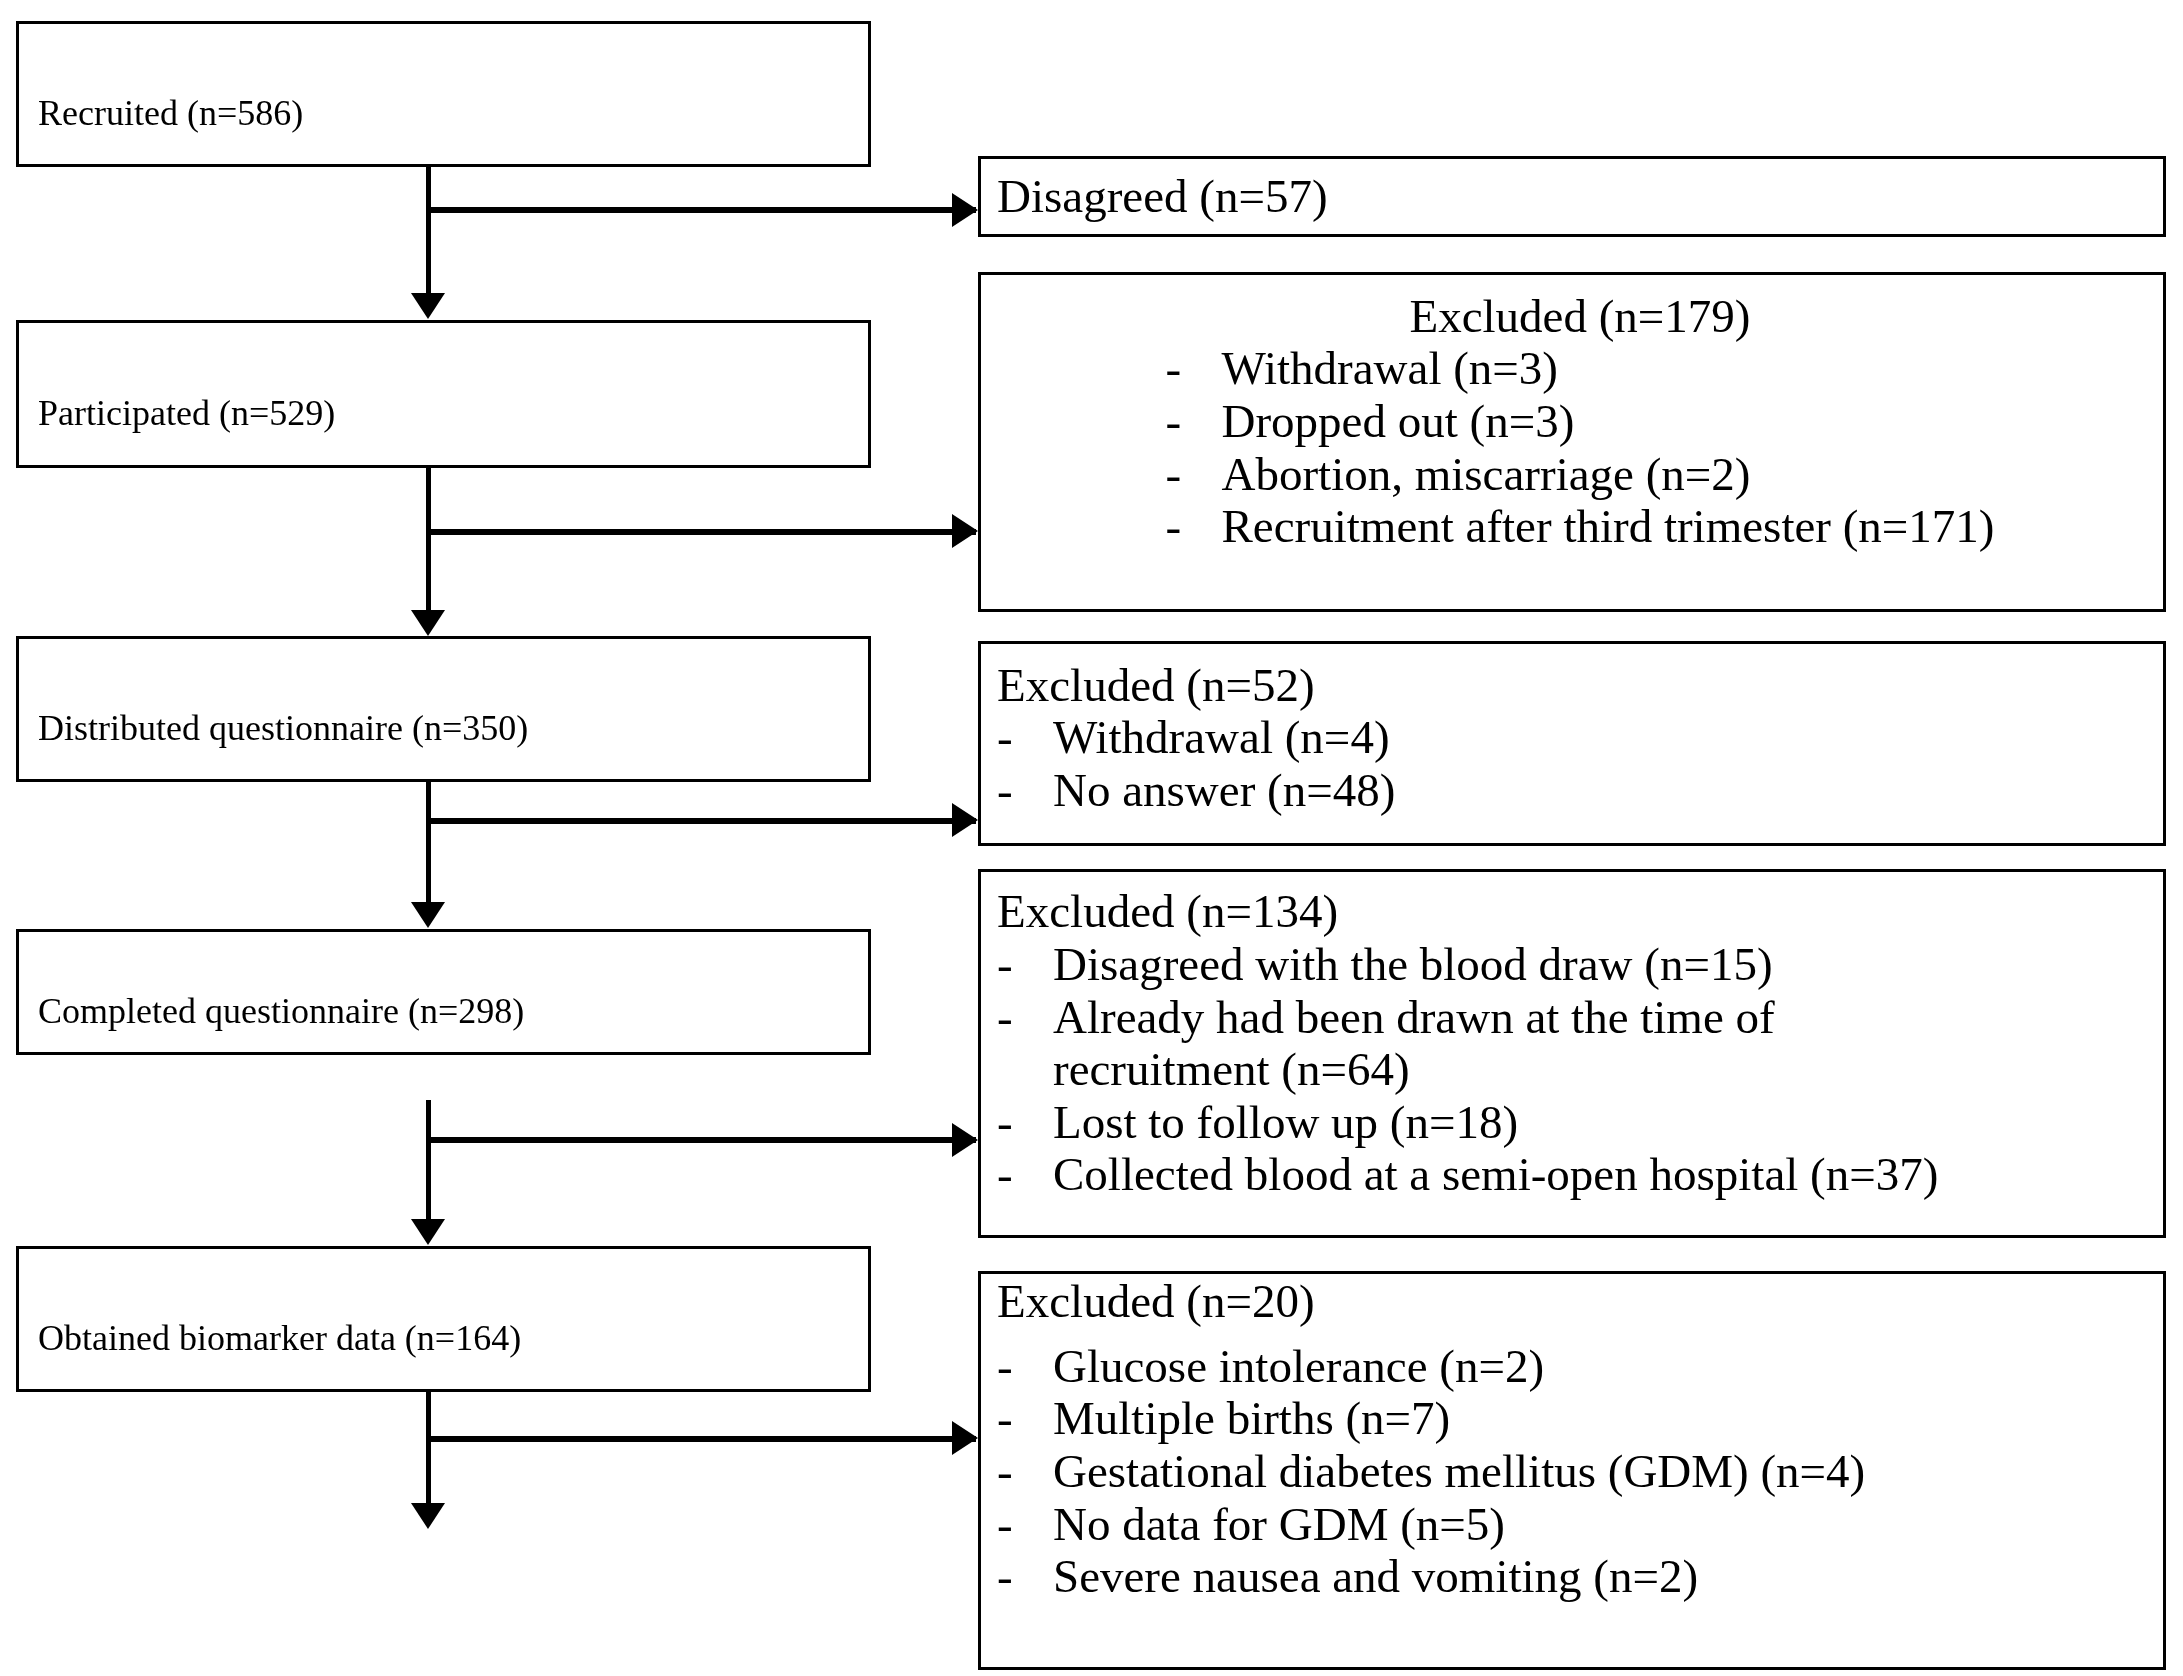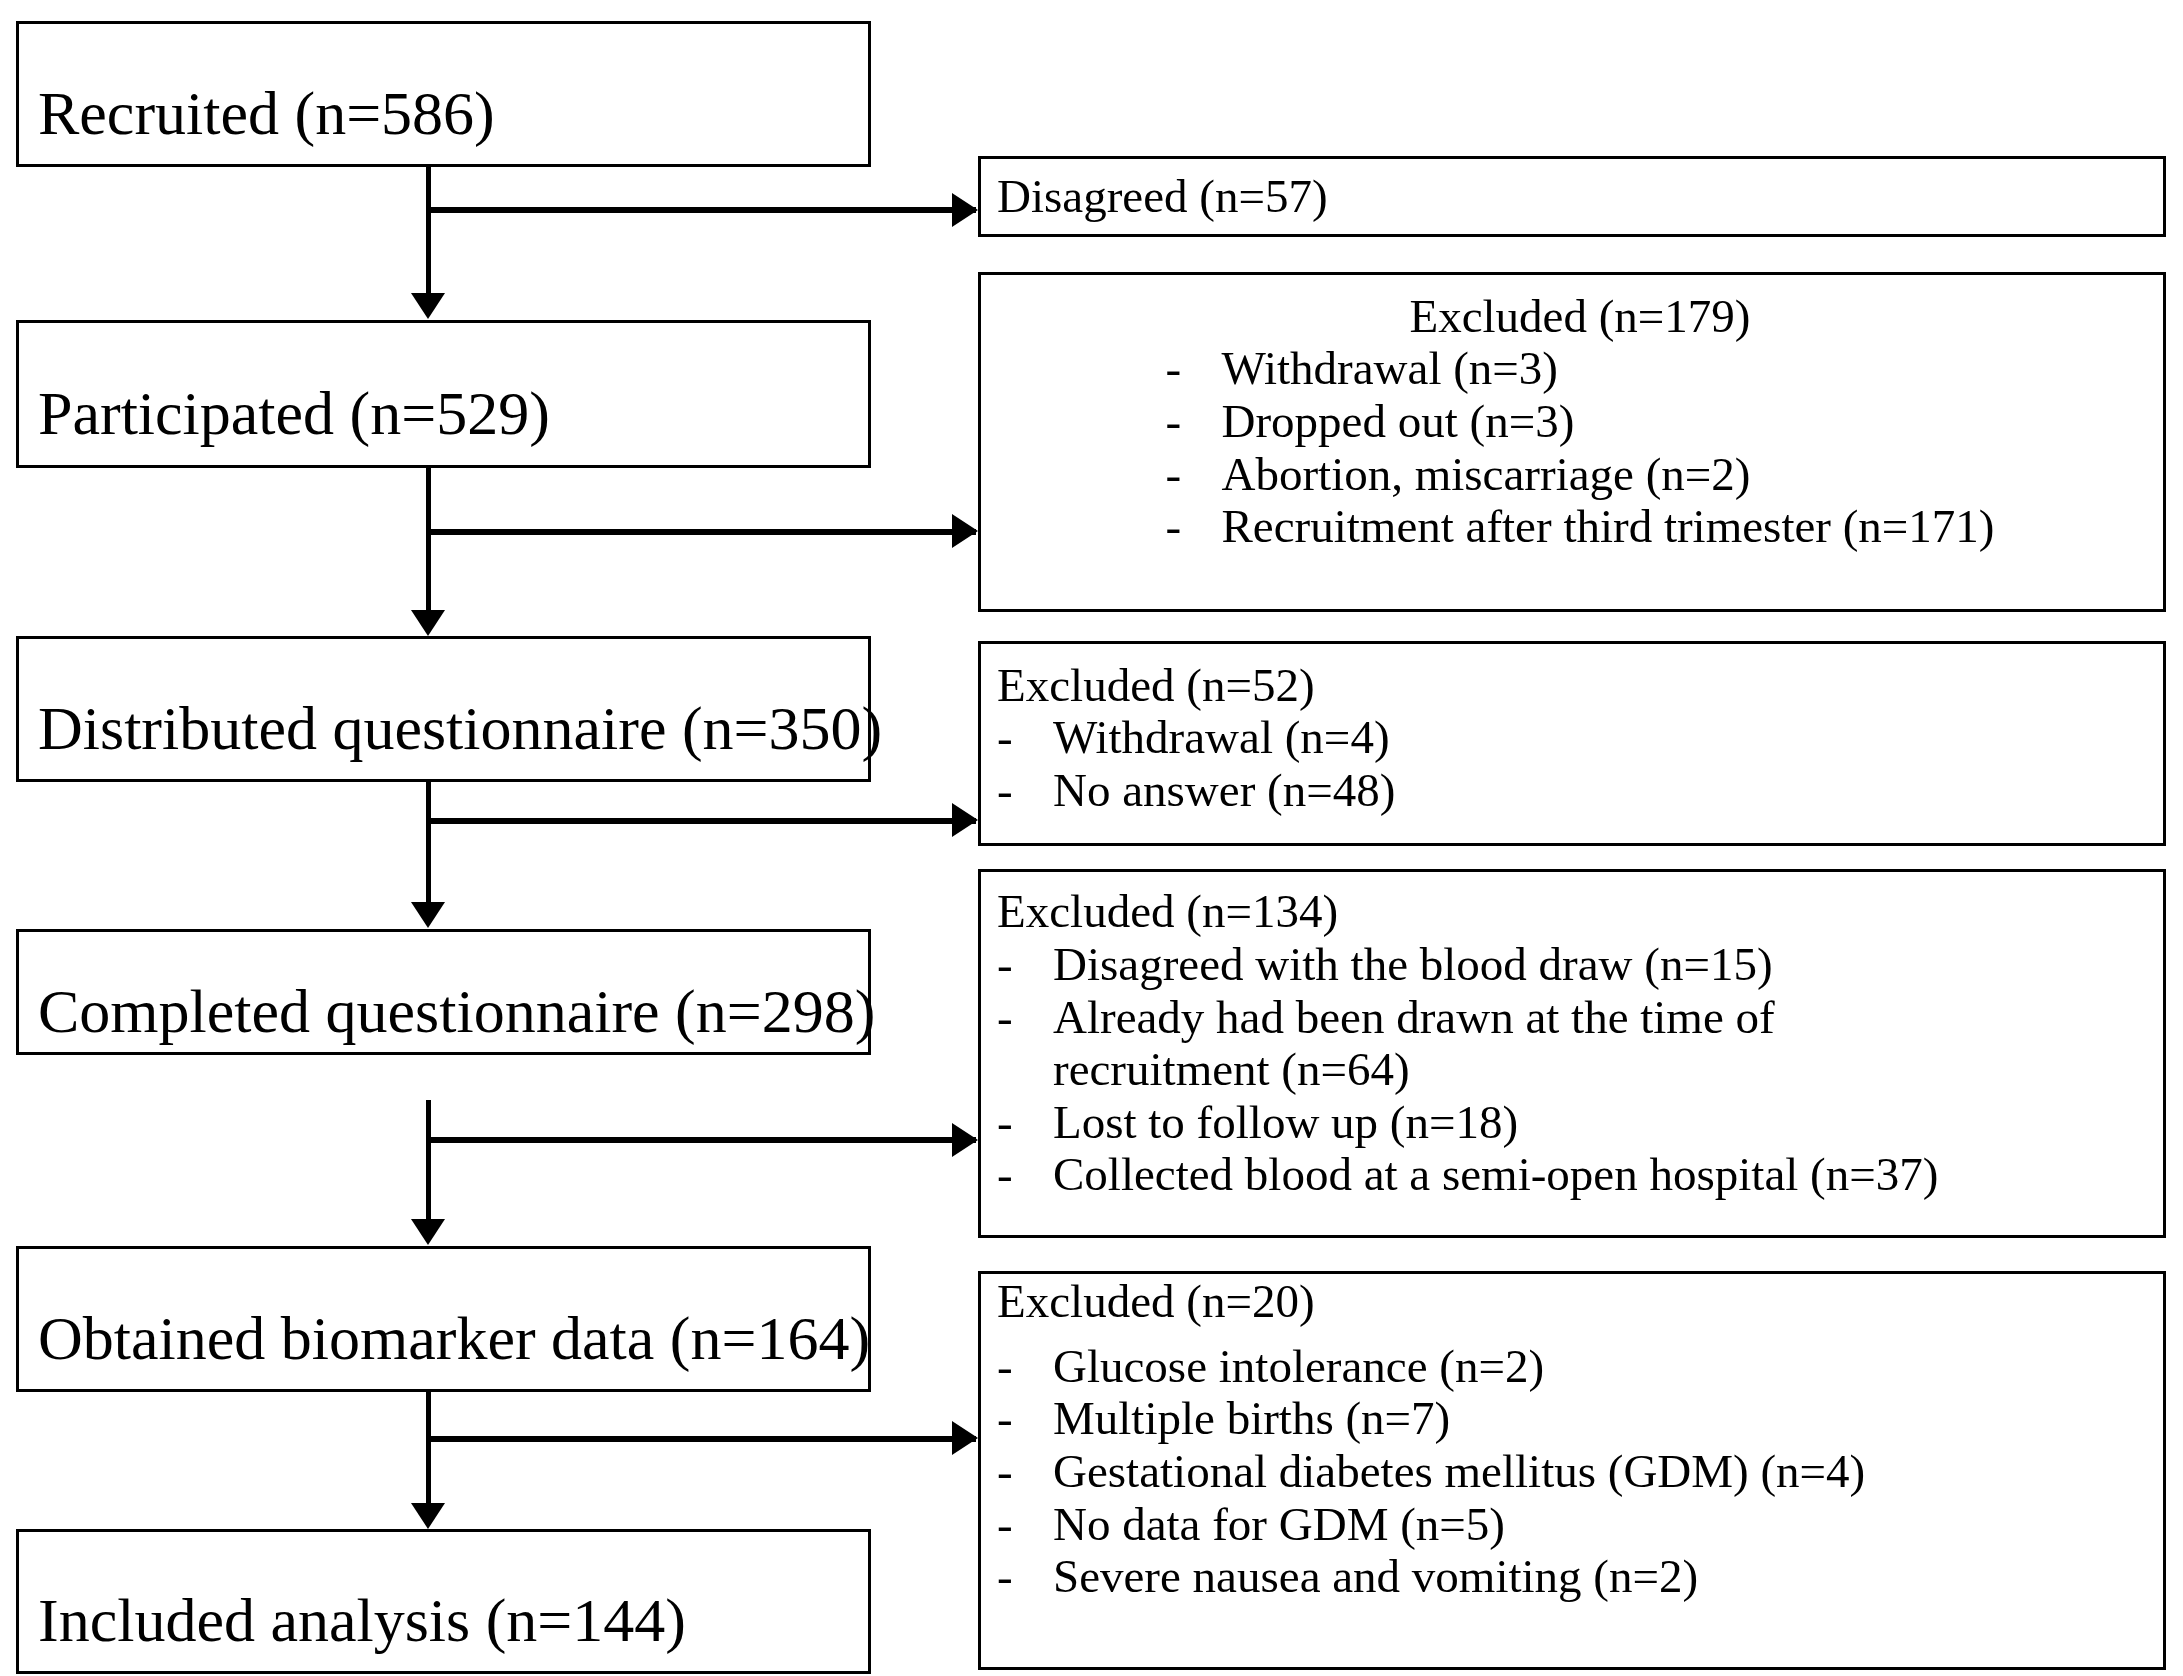--- a/index.html
+++ b/index.html
@@ -24,21 +24,21 @@
     border: 3.7px solid #000000;
     background: #ffffff;
     display: flex;
     flex-direction: column;
     justify-content: center;
   }
   .box.topalign {
     justify-content: flex-start;
   }
   .box-line {
-    font-size: 62px;
+    font-size: 36px;
     line-height: 1.18;
     white-space: nowrap;
     padding-left: 19px;
     margin-top: 39px;
   }
   .excl-head {
     font-size: 47px;
     line-height: 1.12;
     white-space: nowrap;
     padding-left: 16px;
@@ -109,23 +109,20 @@
   </div>
 
   <div class="box" style="left:16px; top:929px; width:855px; height:126px;">
     <div class="box-line">Completed questionnaire (n=298)</div>
   </div>
 
   <div class="box" style="left:16px; top:1246px; width:855px; height:146px;">
     <div class="box-line">Obtained biomarker data (n=164)</div>
   </div>
 
-  <div class="box" style="left:16px; top:1529px; width:855px; height:145px;">
-    <div class="box-line">Included analysis (n=144)</div>
-  </div>
 
   <div class="box" style="left:978px; top:156px; width:1188px; height:81px;">
     <div class="excl-head">Disagreed (n=57)</div>
   </div>
 
   <div class="box topalign" style="left:978px; top:272px; width:1188px; height:340px; padding-top:14.8px;align-items:center;">
     <div class="excl-head">Excluded (n=179)</div>
     <ul class="excl-list">
       <li class="excl-item">
         <span class="excl-dash">-</span>

